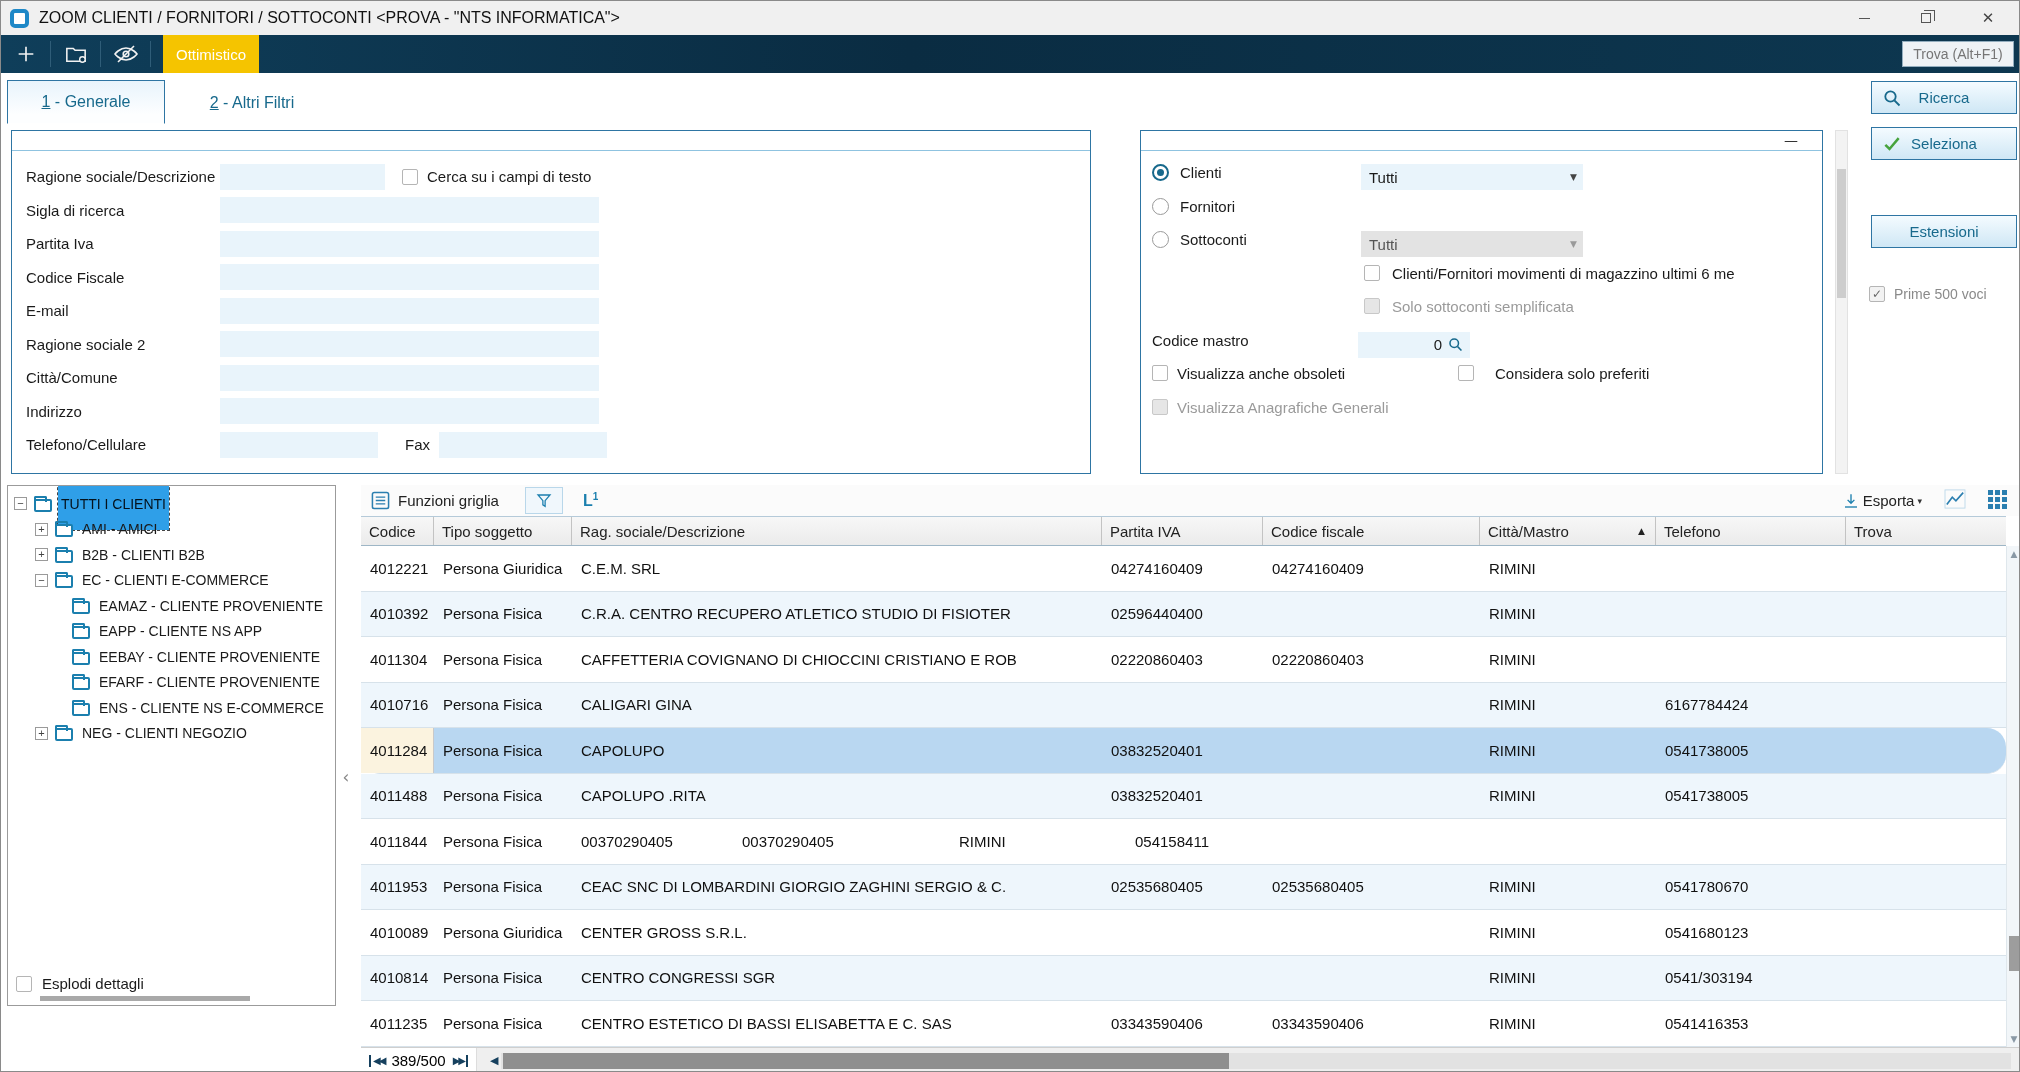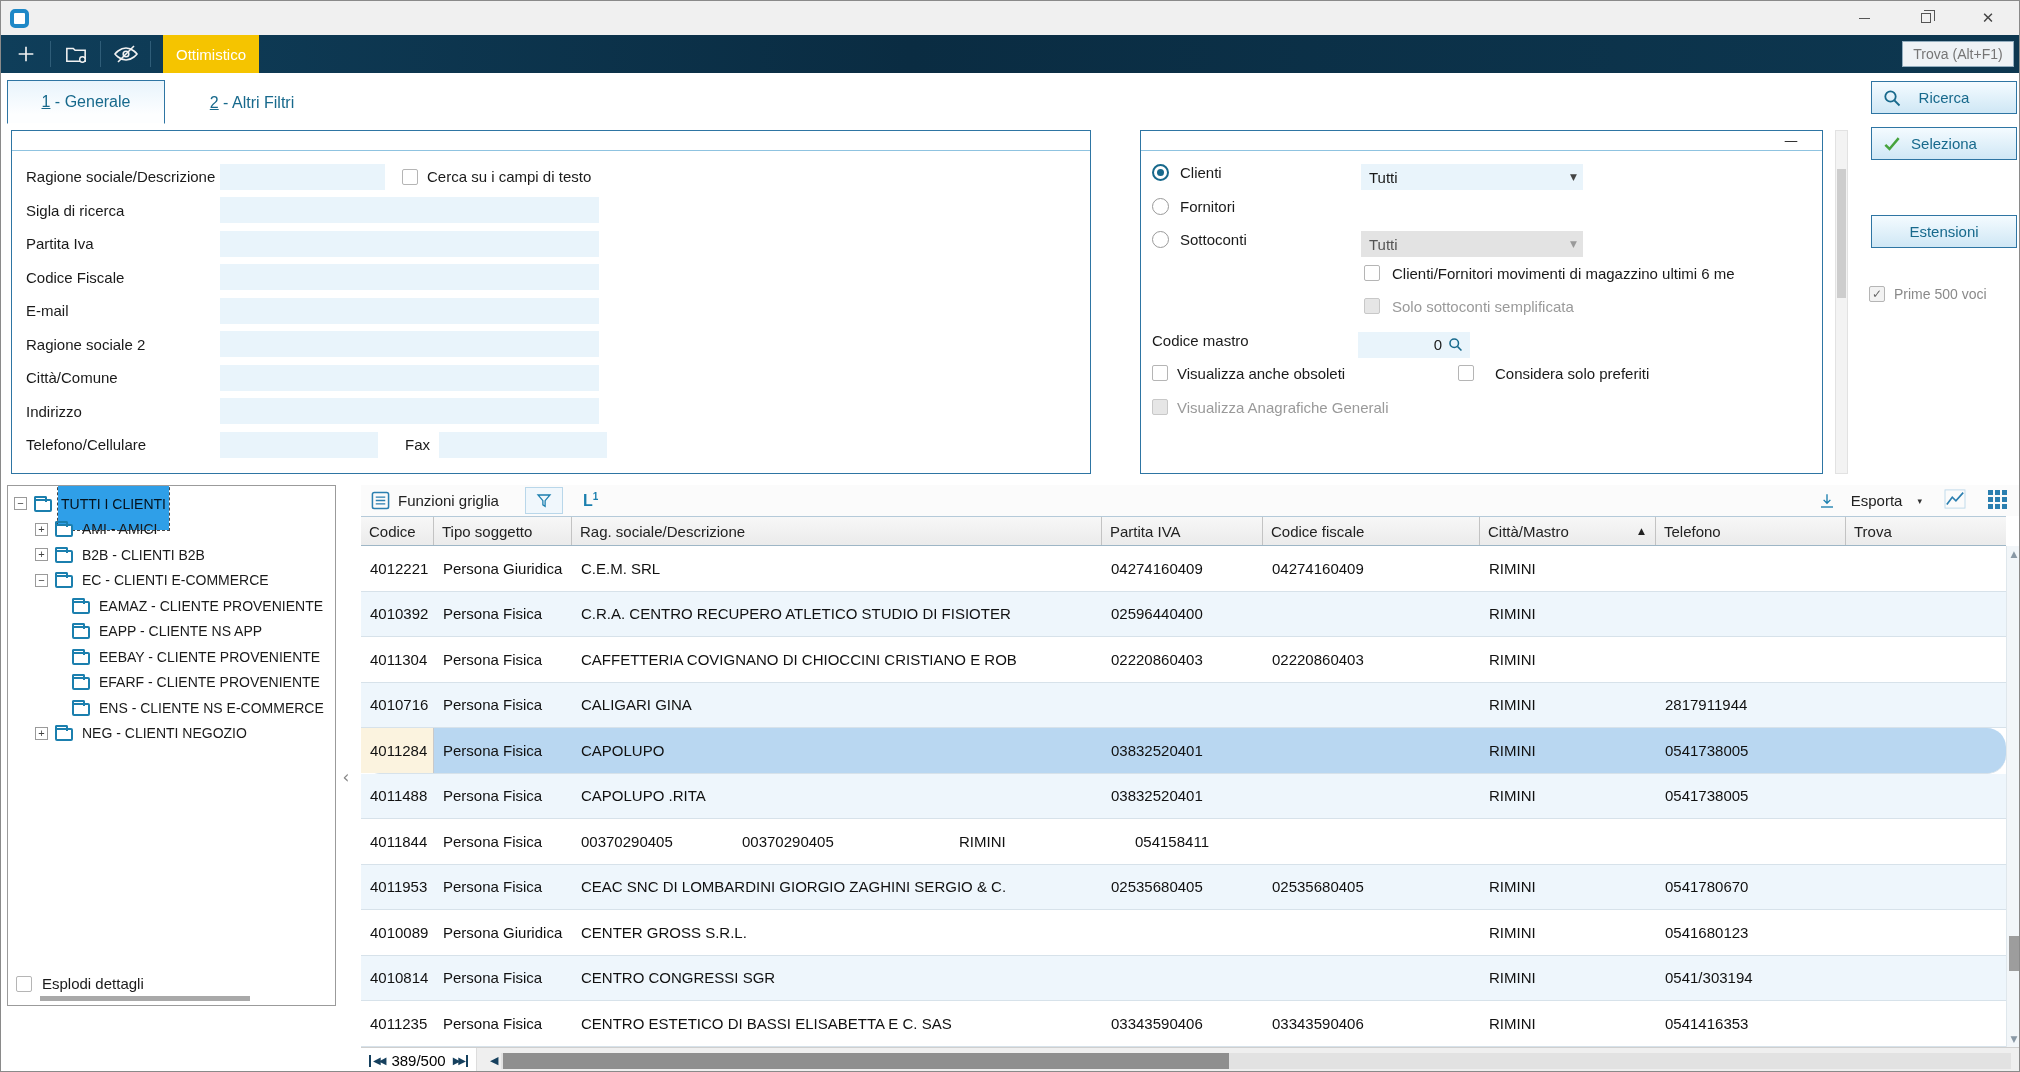--- a/index.html
+++ b/index.html
@@ -124,21 +124,21 @@
 
   
   .grid{ position:absolute; left:360px; top:484px; width:1660px; height:588px; }
   .gridbar{ height:31px; display:flex; align-items:center; background:#fbfbfb; position:relative;}
   .fg-btn{ display:flex; align-items:center; gap:8px; margin-left:10px; cursor:pointer; color:#222;}
   .funnel-btn{ margin-left:26px; width:38px; height:27px; border:1px solid #b9d7ea; background:#f0f7fc;
     display:flex; align-items:center; justify-content:center; cursor:pointer; }
   .l1-btn{ margin-left:20px; color:#1b7fae; font-weight:bold; font-size:16px; cursor:pointer;}
   .l1-btn sup{ font-size:10px; }
   .right-tools{ margin-left:auto; display:flex; align-items:center; margin-right:14px; gap:22px; }
-  .esporta{ display:flex; align-items:center; gap:15px; cursor:pointer; color:#222;}
+  .esporta{ display:flex; align-items:center; gap:3px; cursor:pointer; color:#222;}
   .esporta .caret{ font-size:9px; color:#333; }
 
   .ghead{ height:30px; display:flex; width:1645px; background:linear-gradient(180deg,#f7f7f7,#ebebeb);
     border-top:1px solid #b5cad9; border-bottom:1px solid #9eb6c6; }
   .hcell{ border-right:1px solid #c3c3c3; display:flex; align-items:center; padding-left:8px;
     position:relative; color:#222; cursor:pointer; white-space:nowrap; overflow:hidden;}
   .sort{ position:absolute; right:10px; font-size:9px; color:#222; }
   .c0{width:73px;} .c1{width:138px;} .c2{width:530px;} .c3{width:161px;}
   .c4{width:217px;} .c5{width:176px;} .c6{width:190px;} .c7{width:160px; border-right:none;}
 
@@ -165,20 +165,21 @@
   .pcount{ color:#000; font-size:15px; letter-spacing:0; }
   .pg.left1{ margin-left:13px; letter-spacing:0; font-size:11px; }
   .htrack{ position:absolute; left:140px; right:10px; top:5px; height:16px; background:#e2e2e2; }
   .hthumb{ position:absolute; left:2px; top:0; height:16px; width:726px; background:#8f8f8f; cursor:grab;}
 </style>
 </head>
 <body>
 
 <div class="titlebar">
   <span class="app-icon"></span>
+  <span class="title-text">ZOOM CLIENTI / FORNITORI / SOTTOCONTI &lt;PROVA - "NTS INFORMATICA"&gt;</span>
   <div class="win-controls">
     <span class="win-btn">
         <span class="min-ic"></span>
       </span>
     <span class="win-btn">
         <span class="max-ic"></span>
       </span>
     <span class="win-btn ico">✕</span>
   </div>
 </div>
@@ -513,21 +514,21 @@
         <div class="gcell c6"></div>
         <div class="gcell c7"></div>
       </div>
       <div class="grow alt">
         <div class="gcell c0">4010716</div>
         <div class="gcell c1">Persona Fisica</div>
         <div class="gcell c2">CALIGARI GINA</div>
         <div class="gcell c3"></div>
         <div class="gcell c4"></div>
         <div class="gcell c5">RIMINI</div>
-        <div class="gcell c6">2817911944</div>
+        <div class="gcell c6">6167784424</div>
         <div class="gcell c7"></div>
       </div>
       <div class="grow sel">
         <div class="gcell c0">4011284</div>
         <div class="gcell c1">Persona Fisica</div>
         <div class="gcell c2">CAPOLUPO</div>
         <div class="gcell c3">03832520401</div>
         <div class="gcell c4"></div>
         <div class="gcell c5">RIMINI</div>
         <div class="gcell c6">0541738005</div>

